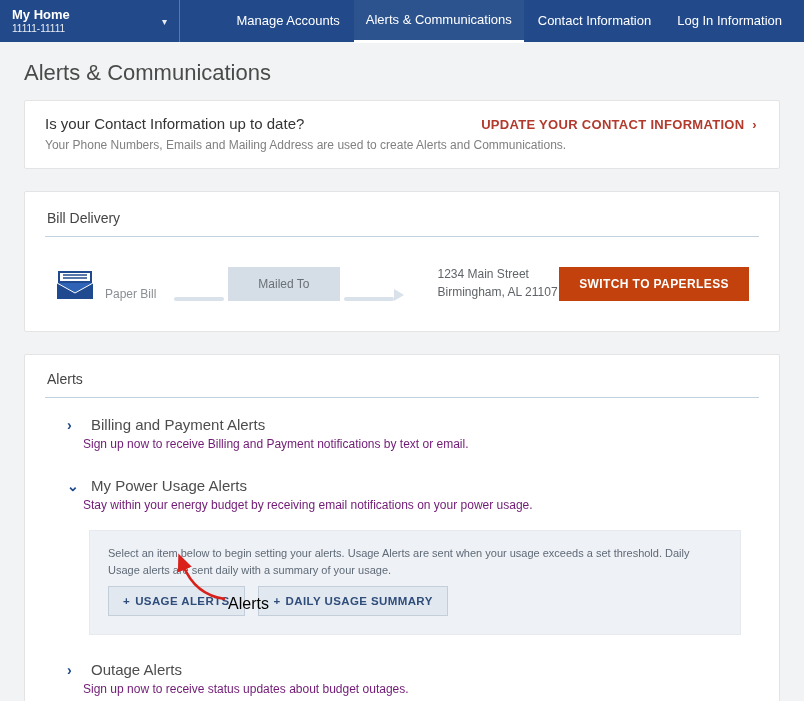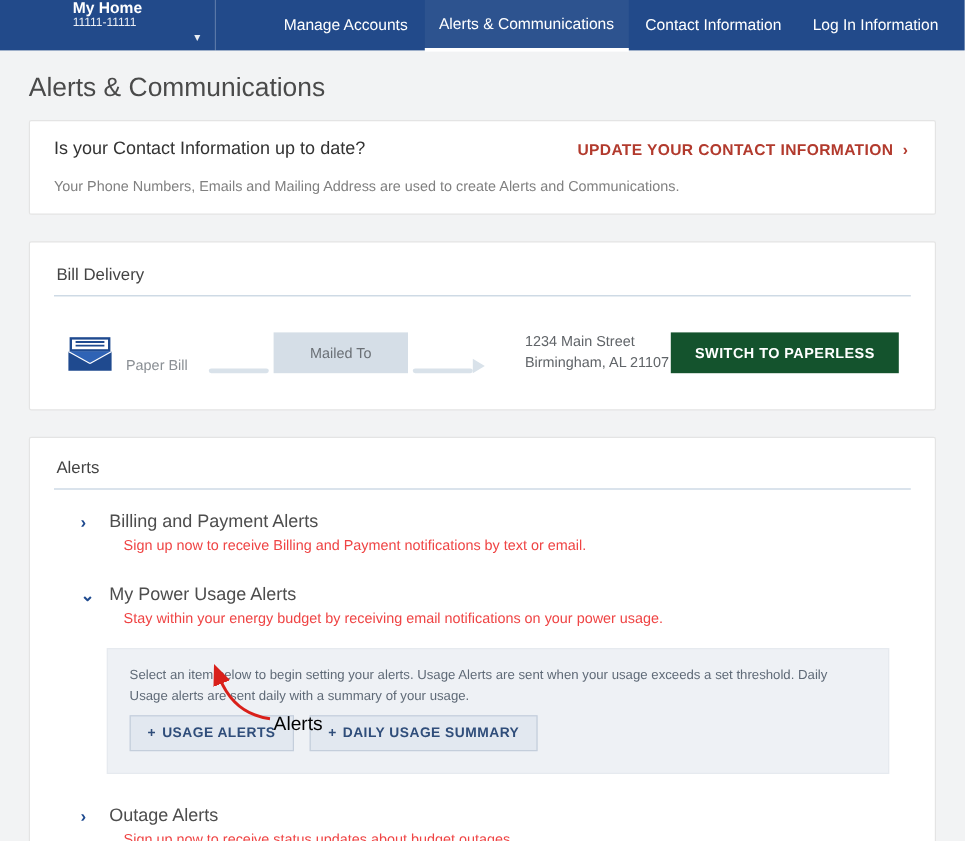--- a/index.html
+++ b/index.html
@@ -18,39 +18,38 @@
     color: #fff;
   }
   .account-dropdown {
     width: 180px;
     border-right: 1px solid rgba(255,255,255,0.25);
     display: flex;
     align-items: center;
     padding: 0 12px;
     position: relative;
     cursor: pointer;
-    flex-direction: column;
   }
   .account-title { font-weight: 600; font-size: 13px; line-height: 1.1; }
   .account-sub { font-size: 10px; opacity: .9; }
   .account-caret { margin-left: auto; font-size: 10px; opacity: .9; }
   .topnav { display: flex; align-items: center; margin-left: auto; padding-right: 10px; gap: 2px; }
   .nav-item { color:#fff; padding: 0 12px; font-size: 13px; line-height: 40px; cursor:pointer; }
   .nav-item.active { border-bottom: 3px solid #fff; background: rgba(255,255,255,0.05); }
   .page { padding: 14px 24px 30px 24px; }
   .page-title { font-size: 22px; color:#4a4a4a; font-weight:400; margin: 4px 0 14px 0; }
   .panel {
     background: #fff;
     border: 1px solid #e4e4e4;
     border-radius: 2px;
     padding: 14px 20px 16px 20px;
     margin-bottom: 22px;
     position: relative;
   }
-  .contact-title { font-size: 15px; color:#333; font-weight:500; margin-bottom:16px;}
+  .contact-title { font-size: 15px; color:#333; font-weight:500; margin-bottom:6px;}
   .contact-desc { font-size: 12px; color:#808080; }
   .update-link {
     position:absolute; right: 22px; top: 16px;
     color:#b23a2d; font-size: 13px; font-weight:600; letter-spacing:.3px;
     text-transform: uppercase; cursor:pointer;
   }
   .update-link .chev { font-weight:700; margin-left:4px;}
   .section-head {
     font-size: 14px; color:#444; padding: 6px 2px 10px 2px;
     border-bottom: 1px solid #c2d1df;
@@ -65,28 +64,28 @@
   }
   .arrow-head {
     width:0;height:0;border-top:6px solid transparent;border-bottom:6px solid transparent;border-left:10px solid #d9e2ea;
   }
   .mailed-box {
     background:#d5dee7; color:#6b7076; font-size:12px;
     padding: 10px 30px; margin: 0 4px;
   }
   .addr { margin-left: 34px; font-size:12px; color:#606468; line-height:1.5;}
   .switch-btn {
-    margin-left:auto; background:#14532d; color:#fff; border:none;
+    margin-left:auto; background:#c2410c; color:#fff; border:none;
     font-size:12px; font-weight:600; letter-spacing:.4px; padding:10px 20px; cursor:pointer;
   }
   .alert-group { margin: 18px 8px 0 22px; }
   .alert-head { display:flex; align-items:center; gap:10px; cursor:pointer;}
   .alert-title { font-size:15px; color:#4d4d4d; font-weight:400;}
   .chev-r, .chev-d { color:#1f4a8f; font-weight:700; font-size:14px; width:14px; flex:none; }
-  .alert-desc { margin-left:36px; font-size:12px; color:#ef4444; margin-top:4px;}
+  .alert-desc { margin-left:16px; font-size:12px; color:#701a75; margin-top:4px;}
   .sub-panel {
     background:#eef1f5; margin: 18px 10px 8px 22px; padding: 14px 18px 18px 18px;
     border:1px solid #e6eaef;
   }
   .sub-note { font-size:11px; color:#5f6a77; line-height:1.5; margin-bottom:8px;}
   .pill-btn {
     display:inline-flex; align-items:center; gap:5px;
     background:#e2e8f0; border:1px solid #c4cedb; color:#2f4d7a;
     font-size:11.5px; font-weight:700; letter-spacing:.4px;
     padding: 8px 14px; margin-right:10px; cursor:pointer;

